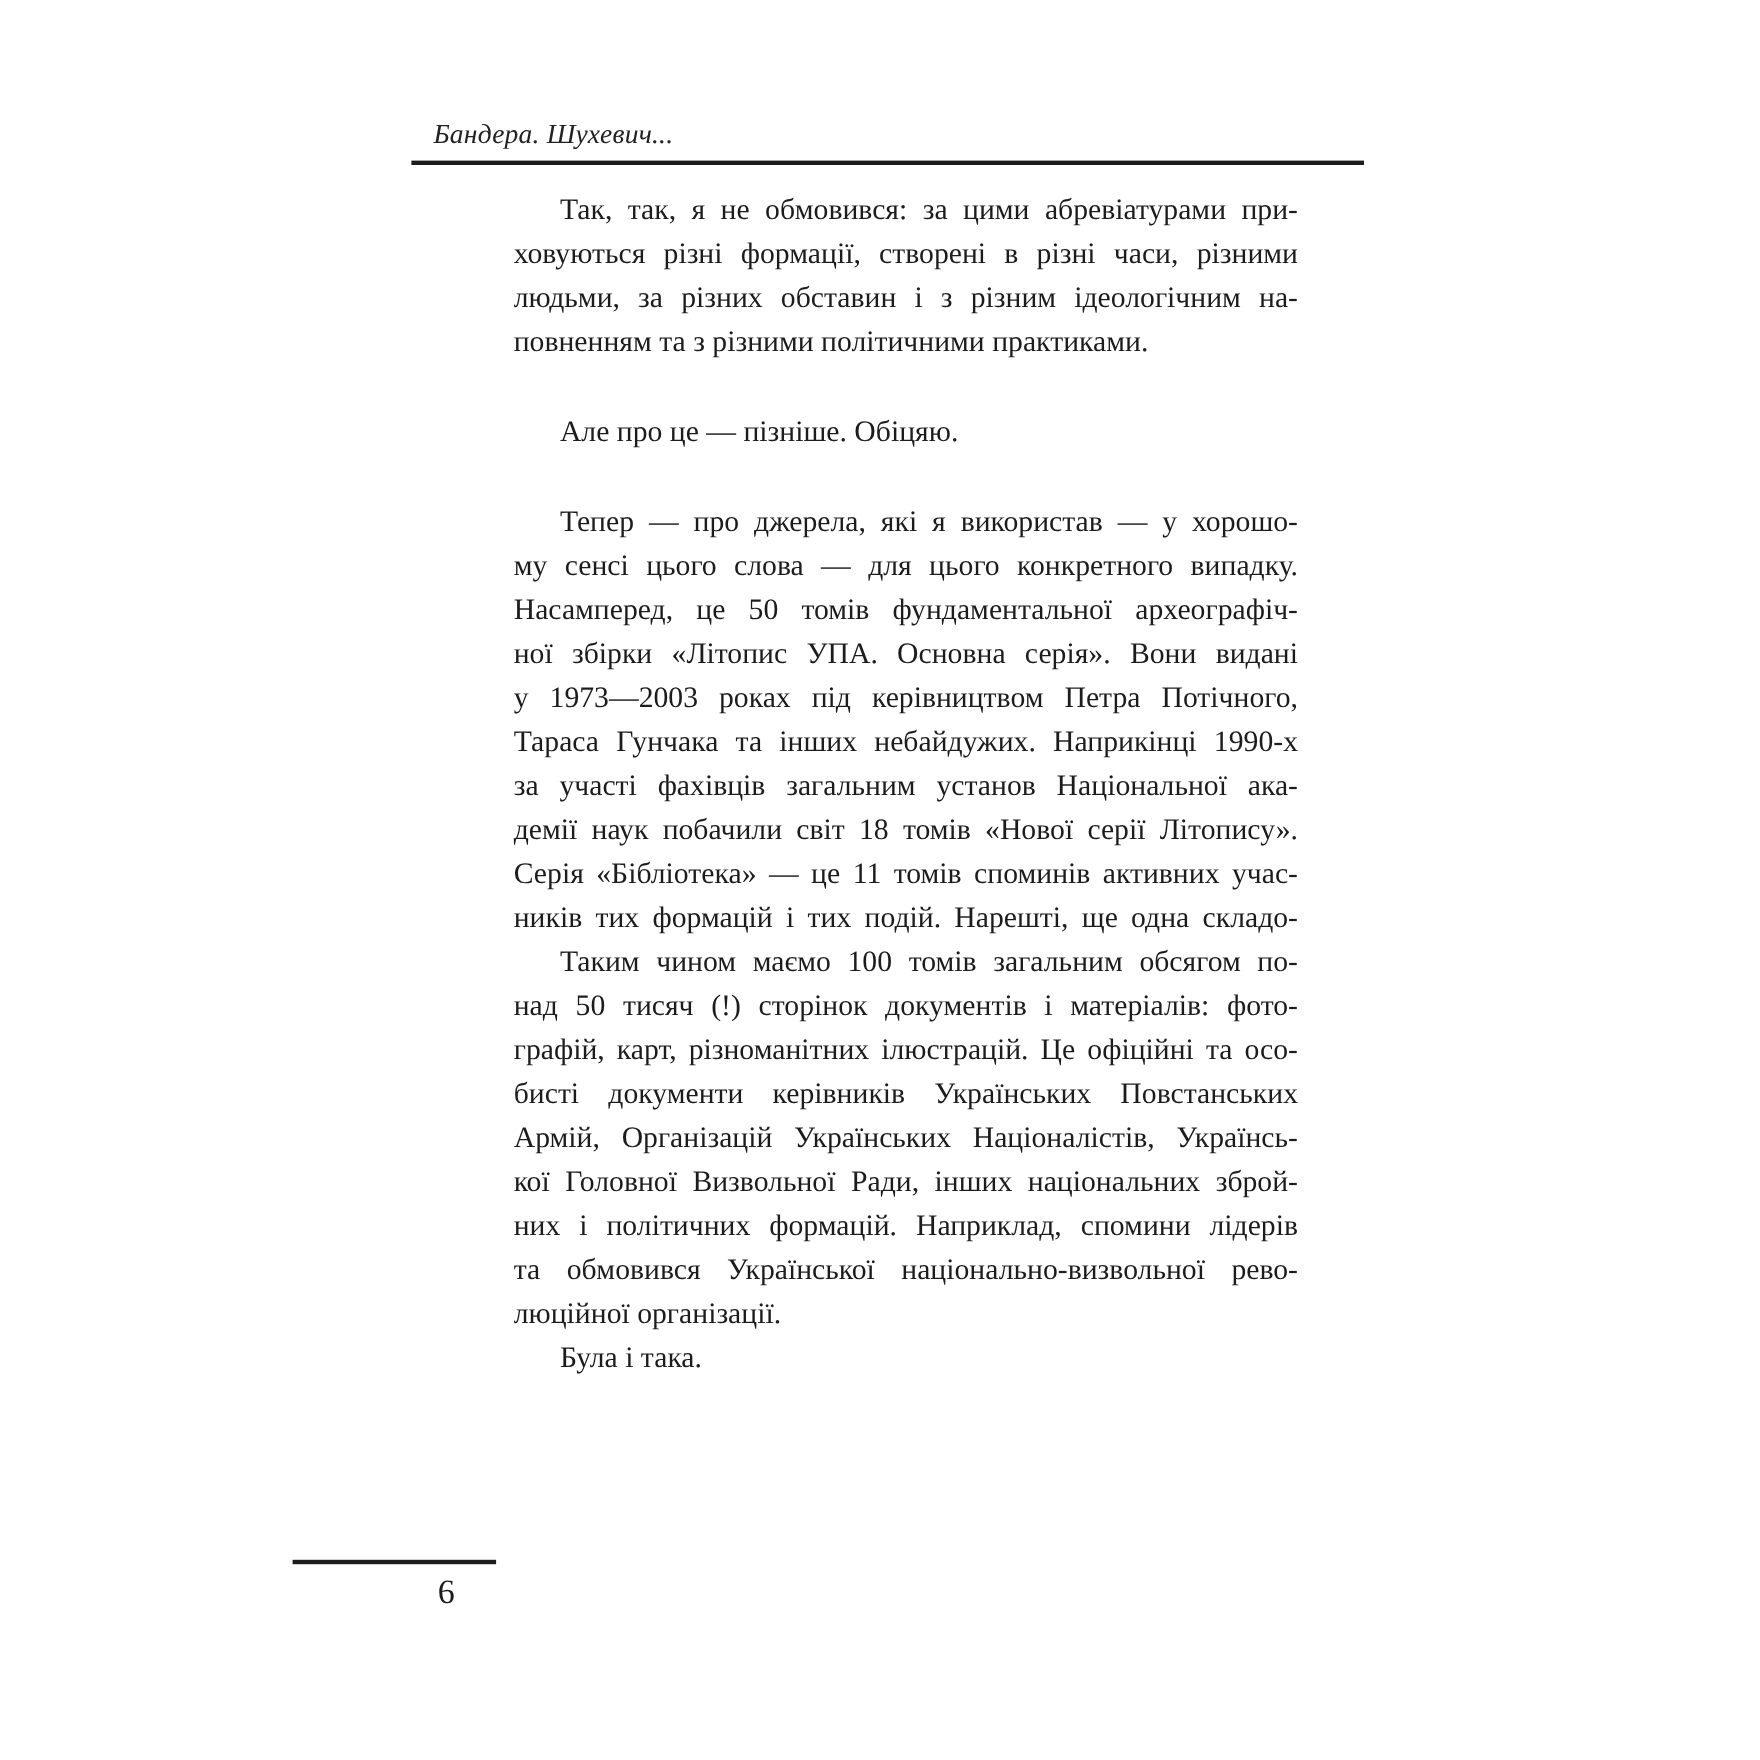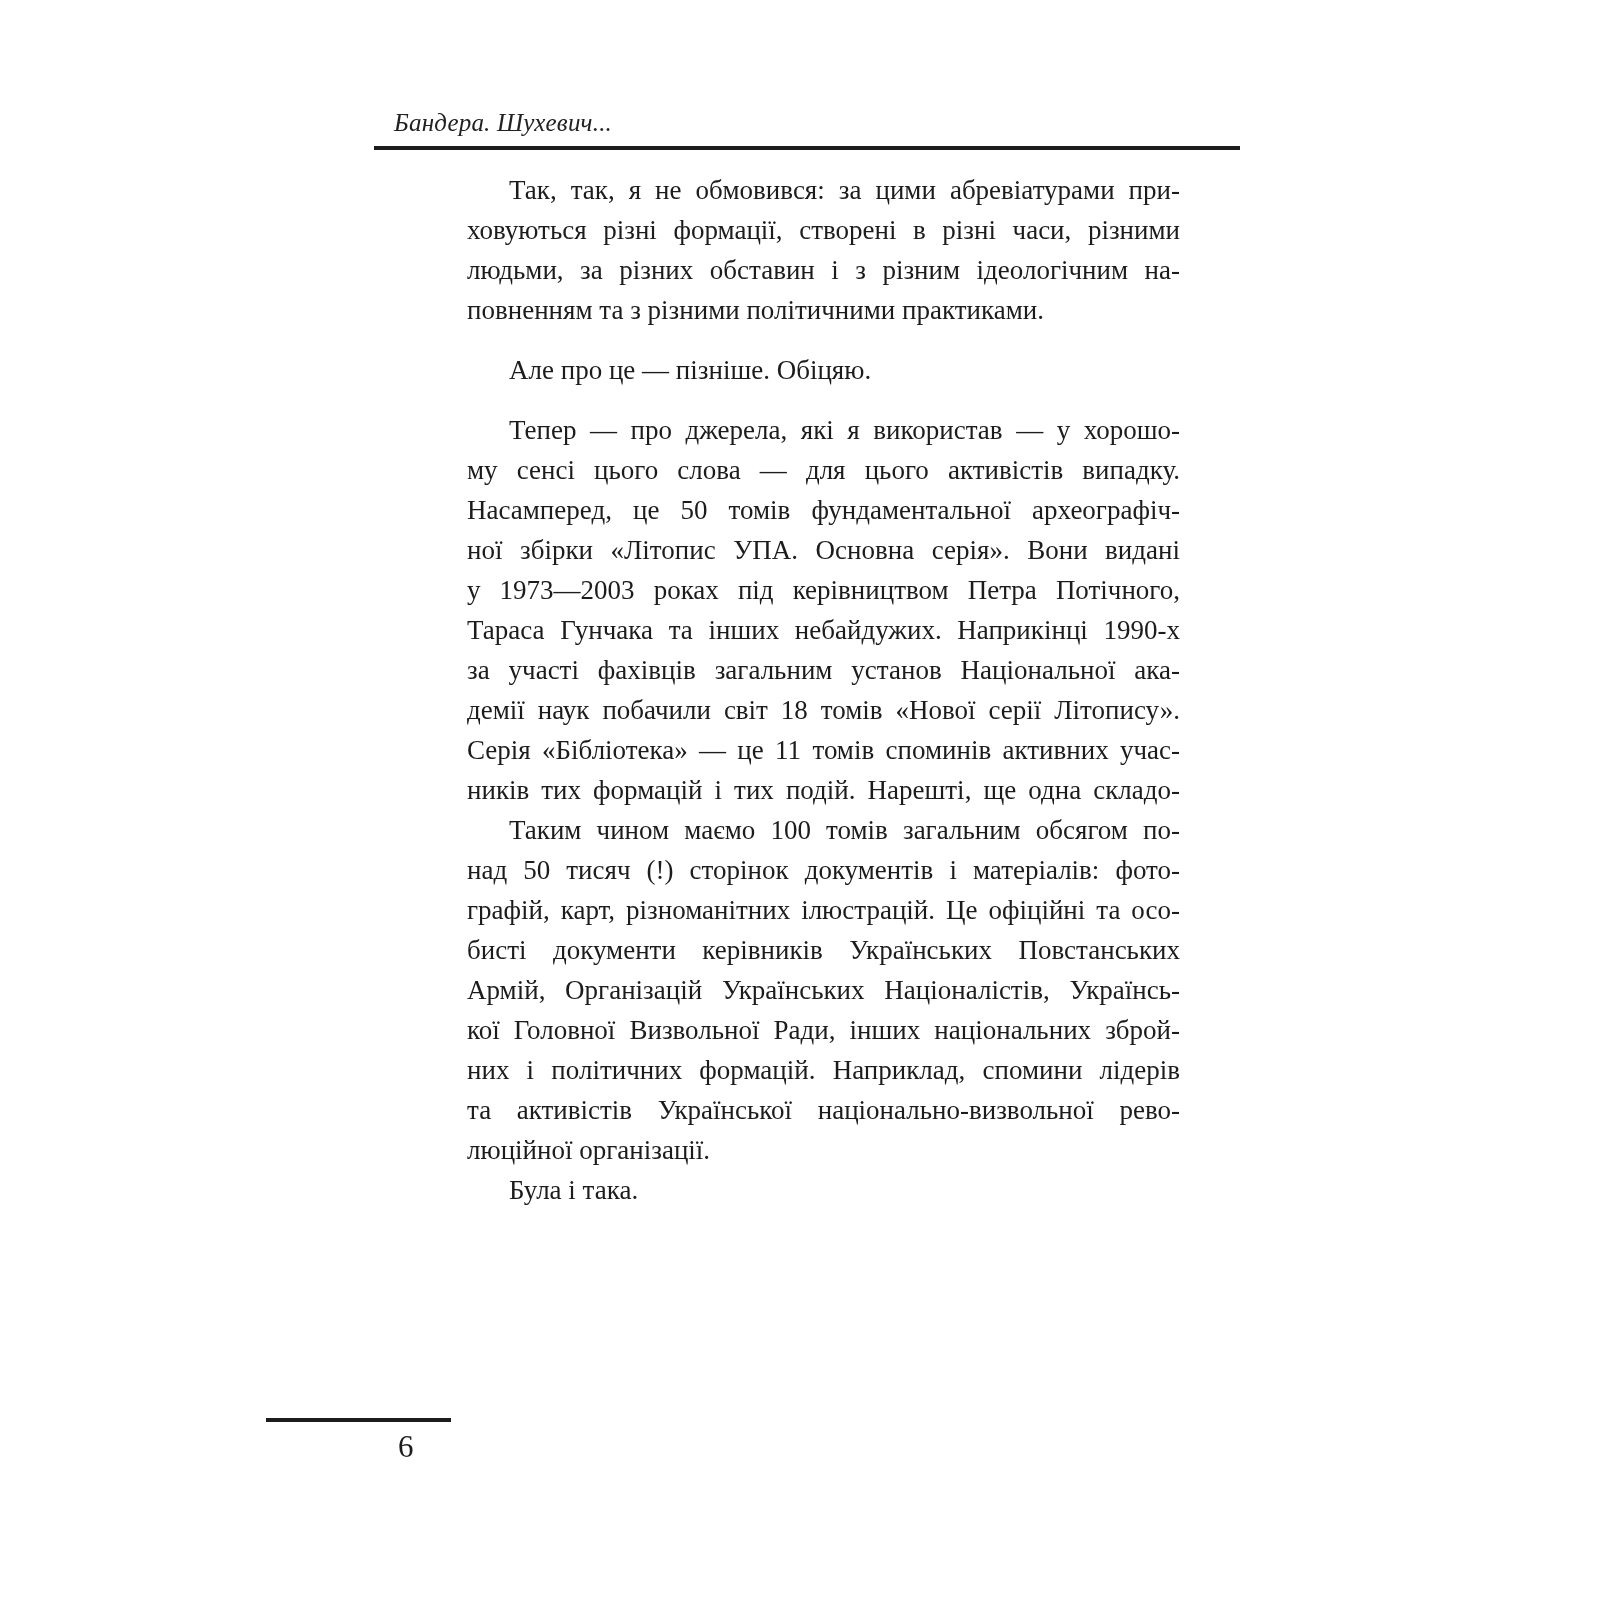--- a/index.html
+++ b/index.html
@@ -41,21 +41,21 @@
     top: 170px;
     width: 713px;
     font-size: 27px;
     line-height: 40px;
   }
   .paragraph {
     margin: 0;
     font-family: Liberation Serif, serif;
   }
   .paragraph.gap {
-    margin-top: 20px;
+    margin-top: 42px;
   }
   .line {
     height: 40px;
     text-align: justify;
     text-align-last: justify;
     white-space: nowrap;
   }
   .line.last {
     text-align-last: left;
     white-space: normal;
@@ -94,39 +94,39 @@
         <div class="line first">Так, так, я не обмовився: за цими абревіатурами при-</div>
         <div class="line">ховуються різні формації, створені в різні часи, різними</div>
         <div class="line">людьми, за різних обставин і з різним ідеологічним на-</div>
         <div class="line last">повненням та з різними політичними практиками.</div>
       </div>
       <div class="paragraph gap">
         <div class="line first last">Але про це — пізніше. Обіцяю.</div>
       </div>
       <div class="paragraph gap">
         <div class="line first">Тепер — про джерела, які я використав — у хорошо-</div>
-        <div class="line">му сенсі цього слова — для цього активістів випадку.</div>
+        <div class="line">му сенсі цього слова — для цього конкретного випадку.</div>
         <div class="line">Насамперед, це 50 томів фундаментальної археографіч-</div>
         <div class="line">ної збірки «Літопис УПА. Основна серія». Вони видані</div>
         <div class="line">у 1973—2003 роках під керівництвом Петра Потічного,</div>
         <div class="line">Тараса Гунчака та інших небайдужих. Наприкінці 1990-х</div>
         <div class="line">за участі фахівців загальним установ Національної ака-</div>
         <div class="line">демії наук побачили світ 18 томів «Нової серії Літопису».</div>
         <div class="line">Серія «Бібліотека» — це 11 томів споминів активних учас-</div>
         <div class="line">ників тих формацій і тих подій. Нарешті, ще одна складо-</div>
       </div>
       <div class="paragraph">
         <div class="line first">Таким чином маємо 100 томів загальним обсягом по-</div>
         <div class="line">над 50 тисяч (!) сторінок документів і матеріалів: фото-</div>
         <div class="line">графій, карт, різноманітних ілюстрацій. Це офіційні та осо-</div>
         <div class="line">бисті документи керівників Українських Повстанських</div>
         <div class="line">Армій, Організацій Українських Націоналістів, Українсь-</div>
         <div class="line">кої Головної Визвольної Ради, інших національних зброй-</div>
         <div class="line">них і політичних формацій. Наприклад, спомини лідерів</div>
-        <div class="line">та активістів Української національно-визвольної рево-</div>
+        <div class="line">та обмовився Української національно-визвольної рево-</div>
         <div class="line last">люційної організації.</div>
       </div>
       <div class="paragraph">
         <div class="line first last">Була і така.</div>
       </div>
     </div>
 
   <div class="footer-rule"></div>
 
   <div class="page-number">6</div>

